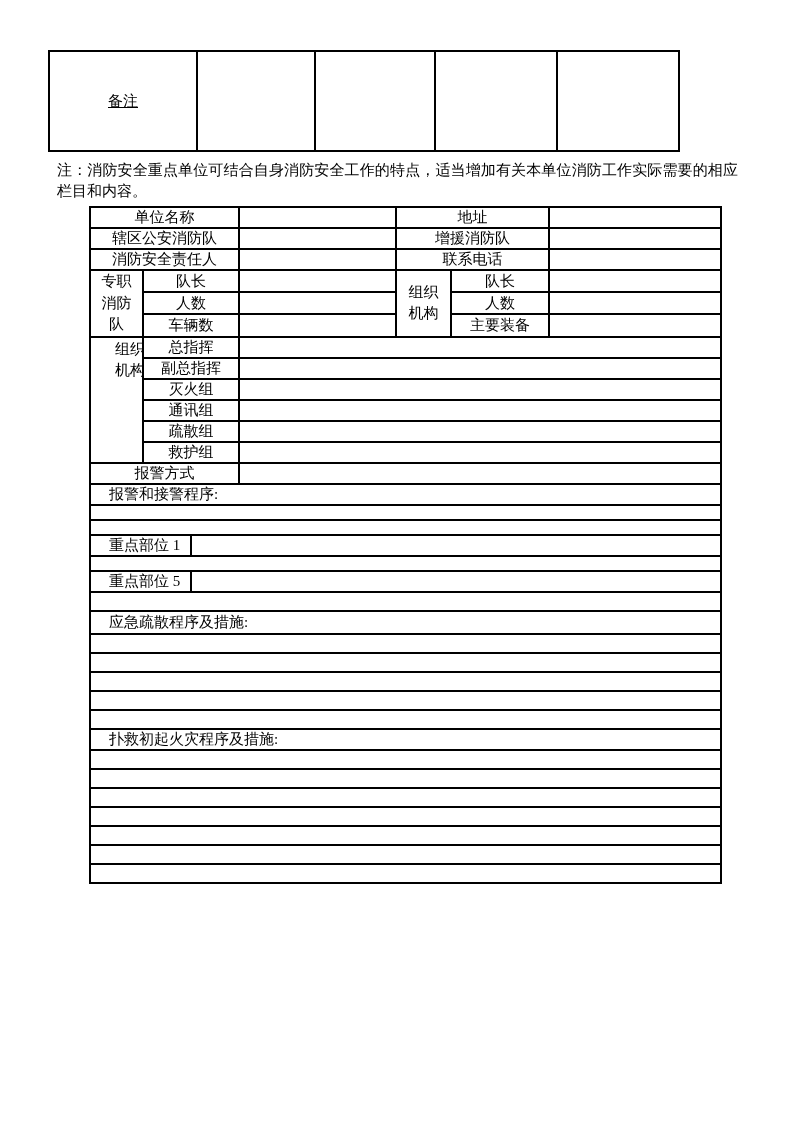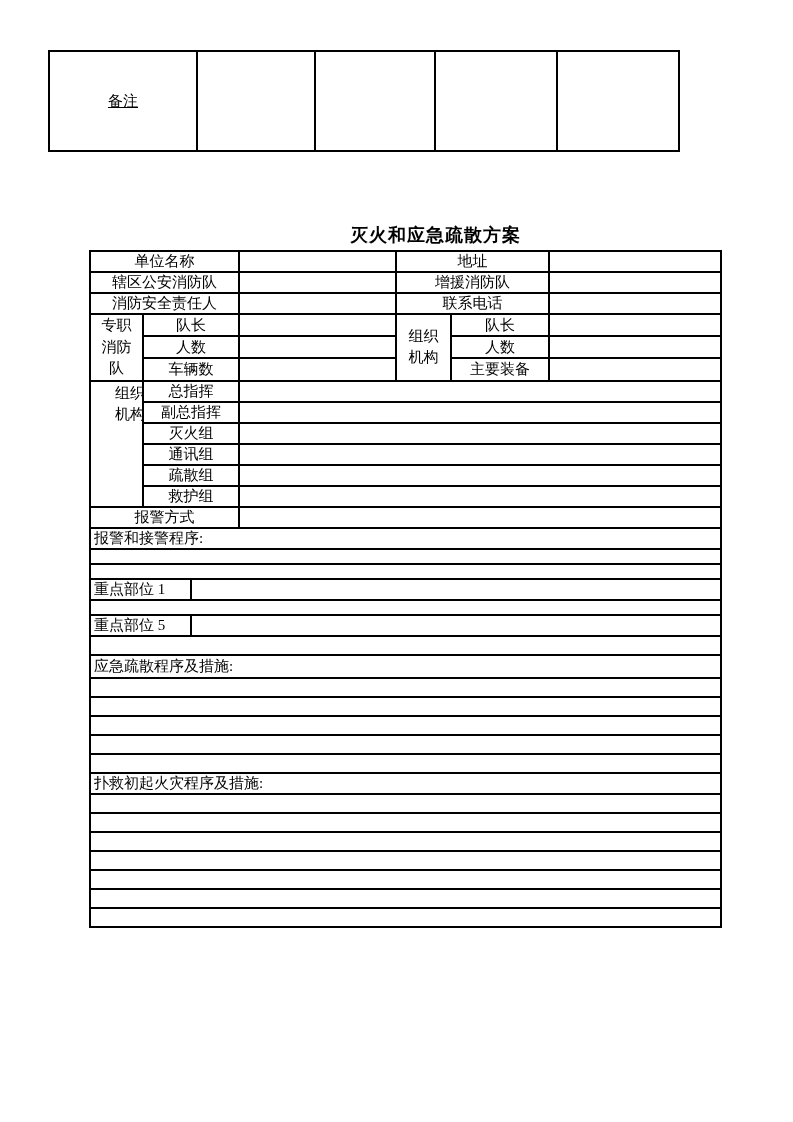--- a/index.html
+++ b/index.html
@@ -25,21 +25,21 @@
   .date-line .g2{margin-left:28px;}
   .date-line .g3{margin-left:28px;}
 
   
   .main-table{margin:4px 0 0 89px;width:631px;}
   .main-table td{height:auto;}
   tr.r  td{height:17px;}
   tr.rs td{height:13px;}
   tr.rt td{height:21px;}
   .lbl{text-align:center;vertical-align:middle;}
-  .sec{text-align:left;vertical-align:middle;padding-left:3px;}
+  .sec{text-align:left;vertical-align:middle;padding-left:18px;}
   .fill{background:#ffffff;}
   .grp{text-align:center;vertical-align:middle;}
   .grp-top{text-align:center;vertical-align:top;padding-top:1px;padding-left:24px;}
   .vstack{display:inline-block;width:2em;word-break:break-all;line-height:21.5px;text-align:center;}
 </style>
 </head>
 <body>
 
 <div class="page">
 
@@ -55,22 +55,22 @@
         <tr>
       <td>备注</td>
       <td class="fill"></td>
       <td class="fill"></td>
       <td class="fill"></td>
       <td class="fill"></td>
     </tr>
   </tbody>
     </table>
 
-
-  <div class="title">灭火和应急疏散方案</div>
+  <div class="note">注：消防安全重点单位可结合自身消防安全工作的特点，适当增加有关本单位消防工作实际需要的相应栏目和内容。</div>
+
 
   <table class="main-table">
     <colgroup>
       <col style="width:53px">
         <col style="width:48px">
         <col style="width:48px">
       <col style="width:157px">
         <col style="width:55px">
         <col style="width:98px">
         <col style="width:172px">

